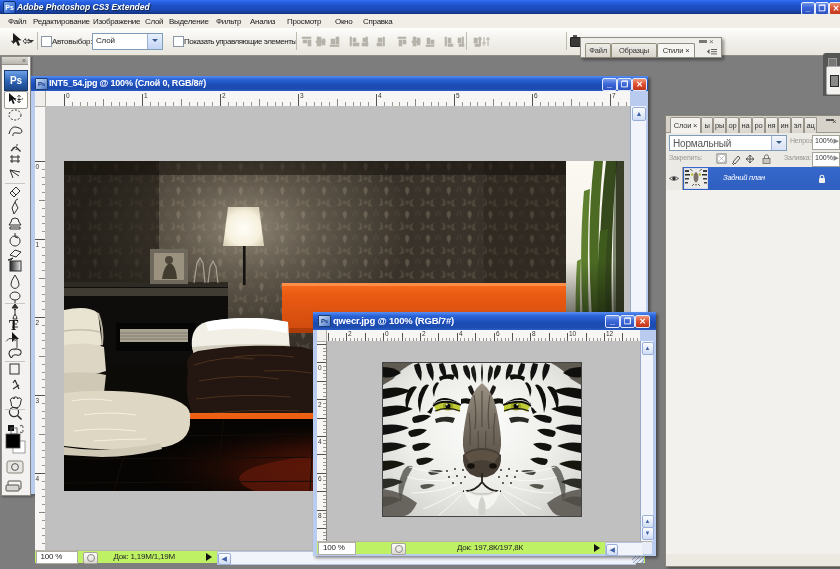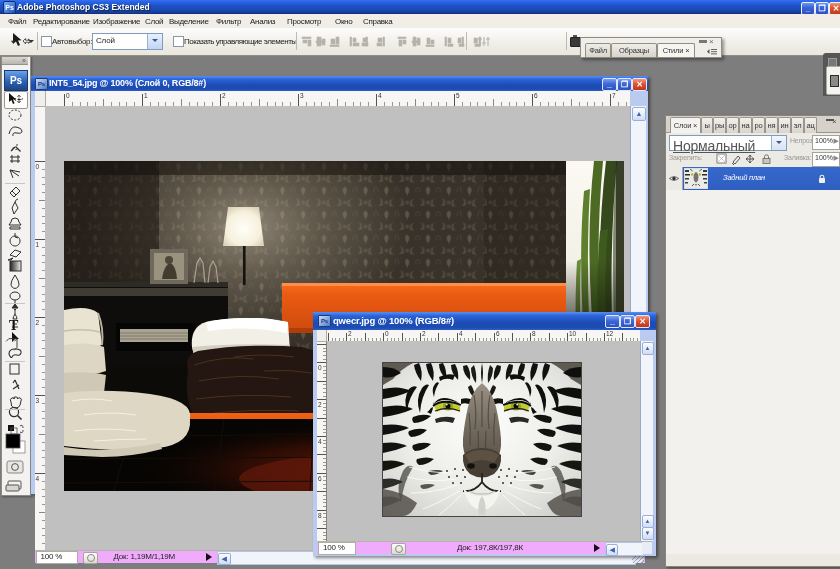--- a/index.html
+++ b/index.html
@@ -1,21 +1,21 @@
 <!DOCTYPE html>
 <html><head><meta charset="utf-8">
 <style>
 html,body{margin:0;padding:0;}
 body{width:840px;height:569px;overflow:hidden;font-family:"Liberation Sans",sans-serif;}
 .abs{position:absolute;}
 #app{position:relative;width:840px;height:569px;background:#7d7d7d;overflow:hidden;}
 
 #titlebar{left:0;top:0;width:840px;height:14px;
  background:linear-gradient(180deg,#376ff0 0%,#2660e2 18%,#1d4fc4 45%,#1c4ab8 70%,#153a92 92%,#0f2e78 100%);}
-#titlebar .ttext{left:17px;top:2px;color:#fff;font-size:8.5px;letter-spacing:-0.2px;font-weight:bold;text-shadow:1px 1px 1px #123;letter-spacing:0px;}
+#titlebar .ttext{left:17px;top:2px;color:#fff;font-size:8.5px;letter-spacing:-0.2px;font-weight:bold;text-shadow:1px 1px 1px #123;letter-spacing:0px;font-style:italic;}
 .appico{left:3px;top:1px;width:11px;height:11px;background:linear-gradient(135deg,#7fb2f7,#1d4fc0);border:1px solid #0c2f70;border-radius:2px;color:#fff;font-size:7px;font-weight:bold;line-height:11px;text-align:center;}
 .wbtn{top:1.5px;width:12px;height:11.5px;border:1px solid #e7effc;border-radius:2px;color:#fff;font-size:8px;line-height:11px;text-align:center;font-weight:bold;}
 .wbtn.b{background:linear-gradient(180deg,#6f95ea 0%,#3b65d8 40%,#2b50c0 100%);}
 .wbtn.r{background:linear-gradient(180deg,#ec9679 0%,#dc5133 45%,#c23a1e 100%);}
 
 #menubar{left:0;top:14px;width:840px;height:14px;background:#f0eee7;border-bottom:1px solid #d8d5ca;}
 #menubar span{position:absolute;top:3px;font-size:8px;letter-spacing:-0.3px;color:#1a1a1a;}
 
 #optbar{left:0;top:28px;width:840px;height:27px;background:linear-gradient(180deg,#fdfdfc 0%,#f1efe9 55%,#e9e6de 100%);border-bottom:1px solid #8f8d84;}
 .osep{position:absolute;top:4px;width:1px;height:18px;background:#bdbab0;}
@@ -38,21 +38,21 @@
 .dico{position:absolute;width:11px;height:10px;background:linear-gradient(135deg,#cfe0f7,#4b79c8);border:1px solid #1c3c74;border-radius:1px;font-size:6px;font-weight:bold;color:#13357a;text-align:center;line-height:10px;background-color:#e8eefc;}
 .dbtn{position:absolute;width:13px;height:11.5px;border:1px solid #dfe8fa;border-radius:2px;color:#fff;text-align:center;}
 .dbtn.b{background:linear-gradient(180deg,#7da0ee 0%,#3c68d8 45%,#2c53be 100%);}
 .dbtn.r{background:linear-gradient(180deg,#ef9a7e 0%,#e05334 45%,#c03418 100%);}
 .dbtn .g{position:absolute;left:0;right:0;top:0;font-size:8px;line-height:11px;font-weight:bold;}
 .ruler{position:absolute;background:#f7f6f4;}
 .rlabel{position:absolute;font-size:6.5px;color:#333;}
 .canvas{position:absolute;background:#c0c0c0;}
 .vsb,.hsb{position:absolute;background:#f2f4fb;}
 .sbtn{position:absolute;background:linear-gradient(180deg,#fdfefe,#cfdcf5);border:1px solid #98aed8;border-radius:2px;color:#4060a8;font-size:7px;text-align:center;}
-.dstatus{position:absolute;background:#f0abfc;font-size:8px;letter-spacing:-0.2px;color:#222;}
+.dstatus{position:absolute;background:#bef264;font-size:8px;letter-spacing:-0.2px;color:#222;}
 
 #layers{left:665px;top:115px;width:175px;height:450px;background:#ece9e3;border:1px solid #88857d;box-shadow:2px 2px 3px rgba(0,0,0,.35);}
 .ltab{position:absolute;top:1px;height:15px;background:linear-gradient(180deg,#f2f0ec,#d9d5cd);border:1px solid #9a968c;border-bottom:none;border-radius:2px 2px 0 0;font-size:7.5px;letter-spacing:-0.2px;color:#333;text-align:center;line-height:15px;}
 .ptext{position:absolute;font-size:7px;letter-spacing:-0.2px;color:#9b9890;}
 .pbox{position:absolute;background:#fff;border:1px solid #a5a29a;font-size:7px;color:#333;}
 
 #fpal{left:580px;top:37px;width:140px;height:19px;background:#f0eeea;border:1px solid #8f8c82;box-shadow:2px 2px 3px rgba(0,0,0,.4);}
 .ftab{position:absolute;top:5px;height:13px;background:linear-gradient(180deg,#efede8,#d8d4cc);border:1px solid #95917f;border-bottom:none;border-radius:2px 2px 0 0;font-size:7.5px;letter-spacing:-0.2px;color:#333;text-align:center;line-height:14px;}
 </style></head>
 <body>
@@ -420,21 +420,21 @@
       <div class="hsb" style="left:182px;top:0px;width:417px;height:12px;border:1px solid #b6c3e2;">
         <div class="sbtn" style="left:0px;top:0.5px;width:11px;height:10px;line-height:10px;">◀</div>
       </div>
       <div class="abs" style="left:597px;top:1px;width:12px;height:11px;background:repeating-linear-gradient(135deg,#e8ecf6 0 2px,#9aa8cc 2px 3px);"></div>
     </div>
   </div>
 
   <div class="abs dwin" id="win2" style="left:313px;top:312px;width:343px;height:244px;background:#b9cbef;">
     <div class="dtitle" style="height:18px;font-size:9.5px;letter-spacing:-0.2px;">
       <div class="dico" style="left:5px;top:3px;">Ps</div>
-      <div class="abs" style="left:20px;top:3px;">qwecr.jpg @ 100% (RGB/8#)</div>
+      <div class="abs" style="left:20px;top:3px;">qwecr.jpg @ 100% (RGB/7#)</div>
       <div class="dbtn b" style="left:292px;top:2.5px;">
           <div class="g" style="font-size:9px;">_</div>
         </div>
       <div class="dbtn b" style="left:307px;top:2.5px;">
           <div class="g">❐</div>
         </div>
       <div class="dbtn r" style="left:322px;top:2.5px;">
           <div class="g">✕</div>
         </div>
     </div>
@@ -588,21 +588,21 @@
     <div class="ltab" style="left:73px;width:11px;">на</div>
     <div class="ltab" style="left:86px;width:11px;">ро</div>
     <div class="ltab" style="left:99px;width:11px;">ня</div>
     <div class="ltab" style="left:112px;width:11px;">ин</div>
     <div class="ltab" style="left:125px;width:11px;">эл</div>
     <div class="ltab" style="left:138px;width:11px;">ац</div>
     <div class="abs" style="left:160px;top:3px;width:8px;height:2px;background:#555;"></div>
     <div class="abs" style="left:166px;top:1px;font-size:8px;color:#555;">×</div>
     <div class="abs" style="left:0;top:17px;width:175px;height:34px;background:#eceae5;"></div>
     <div class="combo" style="left:3px;top:19px;width:116px;height:14px;">
-        <div class="ct" style="font-size:14px;color:#555;text-decoration:underline;">Нормальный</div>
+        <div class="ct" style="font-size:10px;color:#555;">Нормальный</div>
         <div class="ar" style="background:linear-gradient(180deg,#f2f5fc,#d8e2f5);"></div>
       </div>
     <div class="ptext" style="left:124px;top:21px;">Непрозр.:</div>
     <div class="pbox" style="left:146px;top:19px;width:26px;height:13px;">
         <span style="position:absolute;left:2px;top:1px;">100%</span>
         <span style="position:absolute;right:0px;top:1px;color:#888;font-size:7px;">▶</span>
       </div>
     <div class="ptext" style="left:3px;top:38px;">Закрепить:</div>
     <svg class="abs" style="left:50px;top:36px;" width="60" height="13" viewBox="0 0 60 13">
       <rect x="1" y="2" width="9" height="9" fill="#fff" stroke="#777" stroke-width="1"></rect>

